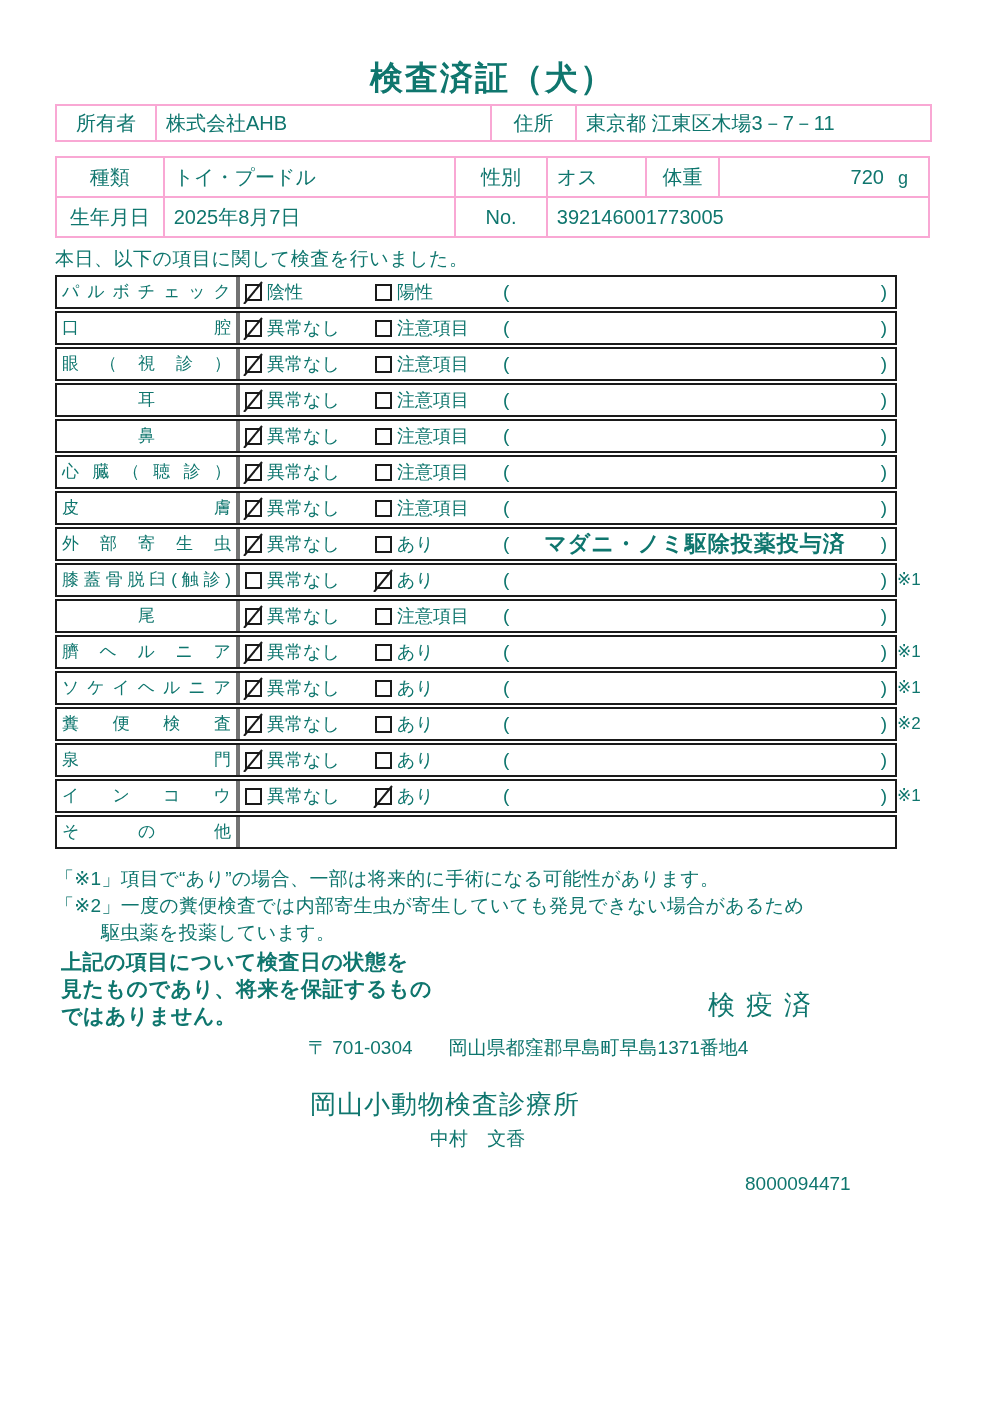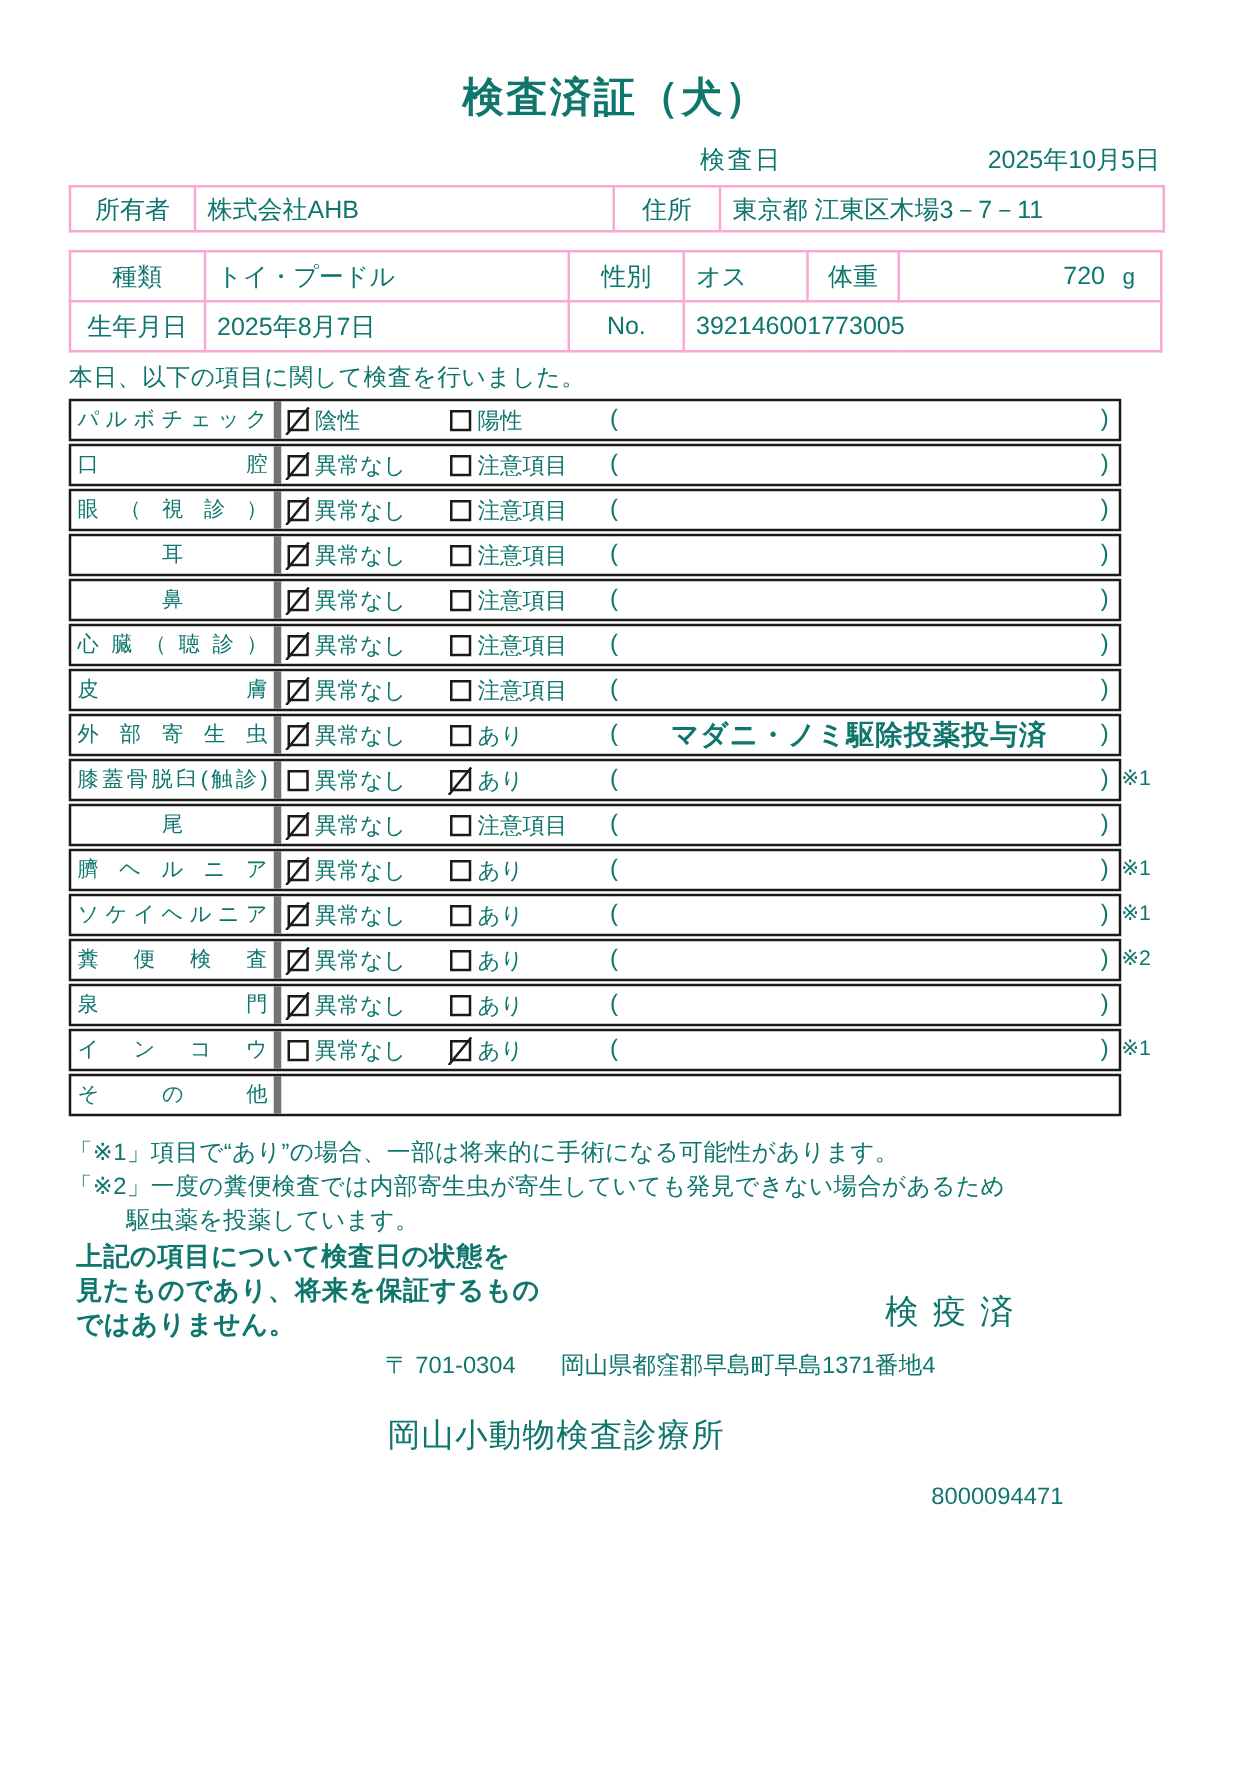--- a/index.html
+++ b/index.html
@@ -29,21 +29,21 @@
   .info-table { margin-top:14px; width:875px; }
   .info-table td { height:40px; }
   .weight-cell { text-align:right; padding-right:20px; }
   .weight-cell .unit { display:inline-block; margin-left:14px; font-size:18px; }
 
   .intro { margin-top:9px; font-size:19px; letter-spacing:0.5px; line-height:24px; }
 
   .exam-table { margin-top:4px; width:842px; }
   .exam-row { position:relative; display:flex; height:34px; border:2px solid #1a1a1a; margin-top:2px; background:#fff; }
   .exam-row:first-child { margin-top:0; }
-  .exam-label { width:168px; border-right:6px solid #737373; padding:0 5px; font-size:17px; line-height:29px; white-space:nowrap; overflow:hidden; }
+  .exam-label { width:183px; border-right:4px solid #737373; padding:0 5px; font-size:17px; line-height:29px; white-space:nowrap; overflow:hidden; }
   .exam-label.justify { text-align:justify; text-align-last:justify; text-justify:inter-character; }
   .exam-label.center { text-align:center; }
   .exam-content { flex:1; display:flex; align-items:center; padding-left:3px; }
   .opt { width:130px; display:flex; align-items:center; font-size:18px; white-space:nowrap; }
   .opt svg { flex:0 0 auto; margin-right:2px; }
   .paren-area { flex:1; display:flex; align-items:center; padding-right:8px; font-size:19px; }
   .remark { flex:1; text-align:center; font-weight:bold; font-size:22px; letter-spacing:1px; white-space:nowrap; }
   .row-note { position:absolute; right:-48px; top:4px; width:46px; font-size:17px; }
 
   .footnotes { margin-top:16px; font-size:19px; line-height:27px; letter-spacing:0.3px; }
@@ -62,24 +62,20 @@
   .serial { margin-top:21px; padding-left:690px; font-size:19px; }
 </style>
 </head>
 <body>
 
 <div class="page">
   <div class="content">
 
     <div class="doc-title">検査済証（犬）</div>
 
-    <div class="date-row">
-      <span class="lbl">検査日</span>
-      <span class="val">2025年10月5日</span>
-    </div>
 
     <table class="owner-table">
       <tbody>
           <tr>
         <td class="c" style="width:100px">所有者</td>
         <td class="v" style="width:335px">株式会社AHB</td>
         <td class="c" style="width:85px">住所</td>
         <td class="v" style="width:355px">東京都 江東区木場3－7－11</td>
       </tr>
     </tbody>
@@ -477,16 +473,17 @@
       </div>
       <div class="stamp">検疫済</div>
     </div>
 
     <div class="postal-line">
       <span>〒 701-0304</span><span class="addr">岡山県都窪郡早島町早島1371番地4</span>
     </div>
 
 
     <div class="clinic-name">岡山小動物検査診療所</div>
+    <div class="vet-name">中村 文香</div>
     <div class="serial">8000094471</div>
 
   </div>
 </div>
 
 </body></html>

